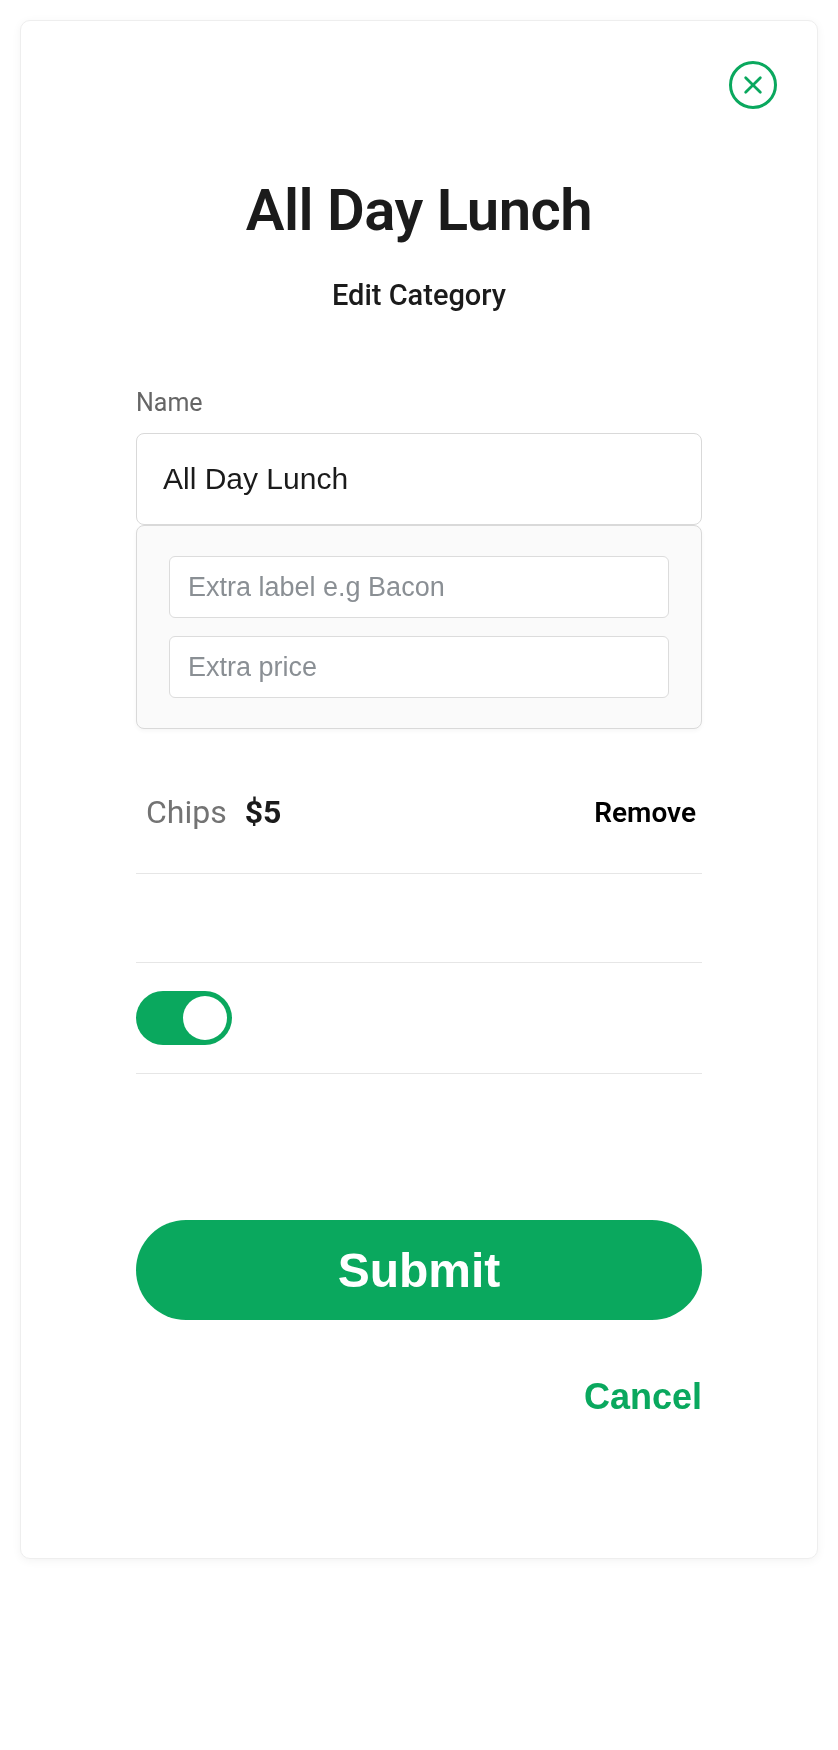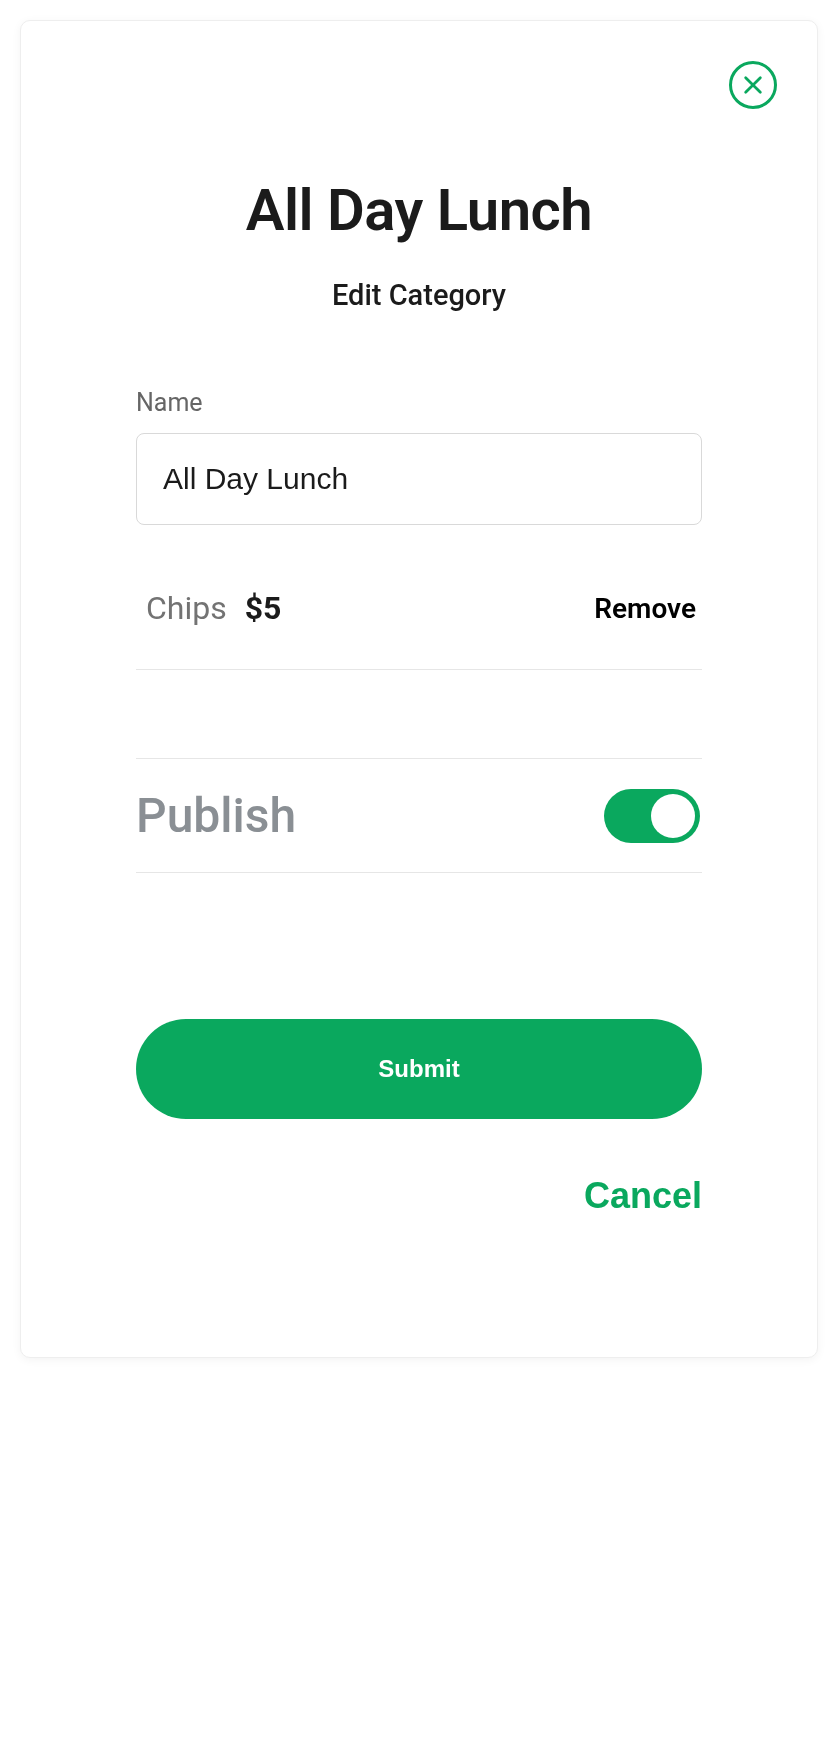--- a/index.html
+++ b/index.html
@@ -145,21 +145,21 @@
   }
   .submit-btn {
     display: block;
     width: 100%;
     height: 100px;
     margin-top: 146px;
     background: #0aa85e;
     border: none;
     border-radius: 54px;
     color: #fff;
-    font-size: 24px;
+    font-size: 48px;
     font-weight: 700;
     cursor: pointer;
   }
   .cancel-btn {
     display: block;
     width: 100%;
     margin-top: 56px;
     background: transparent;
     border: none;
     color: #0aa85e;
@@ -182,31 +182,34 @@
   </div>
 
   <h1 class="title">All Day Lunch</h1>
   <div class="subtitle">Edit Category</div>
 
   <div class="content">
 
     <div class="field-label">Name</div>
     <input class="text-input" type="text" value="All Day Lunch" style="">
 
+    <div class="extras-box">
+      <input class="inner-input" type="text" placeholder="Extra label e.g Bacon" style="">
+      <input class="inner-input" type="text" placeholder="Extra price" style="">
+    </div>
 
     <div class="extra-row">
       <div>
         <span class="name">Chips</span>
         <span class="price">$5</span>
       </div>
       <span class="remove">Remove</span>
     </div>
 
     <div class="publish-row">
-      <div class="label">Publish</div>
       <div class="toggle">
         <div class="knob"></div>
       </div>
     </div>
 
     <button class="submit-btn">Submit</button>
     <button class="cancel-btn">Cancel</button>
 
   </div>
 </div>

